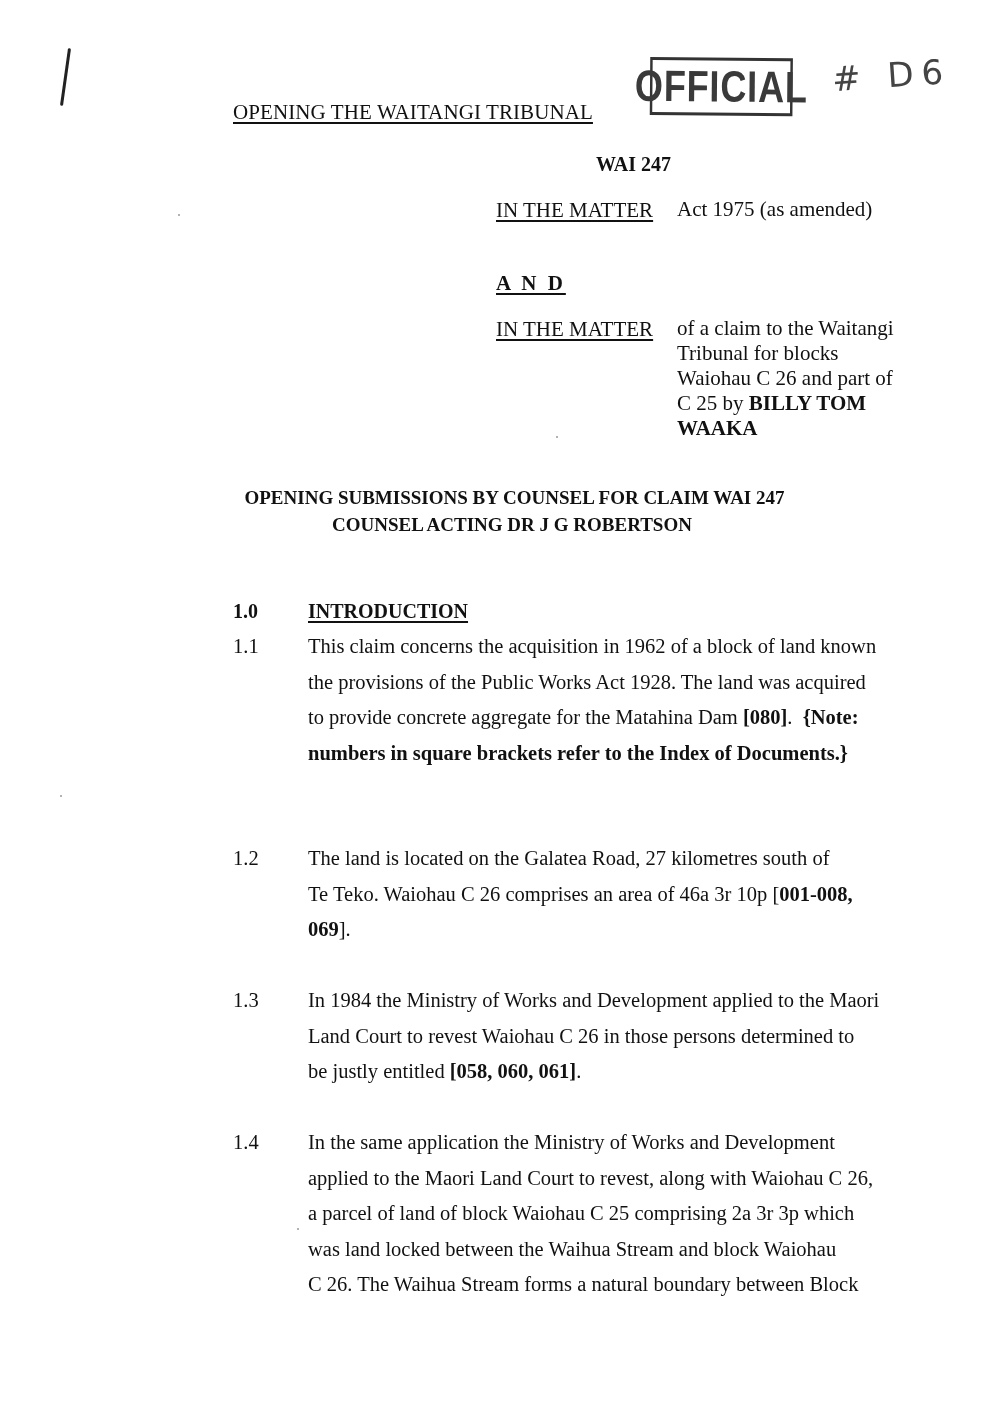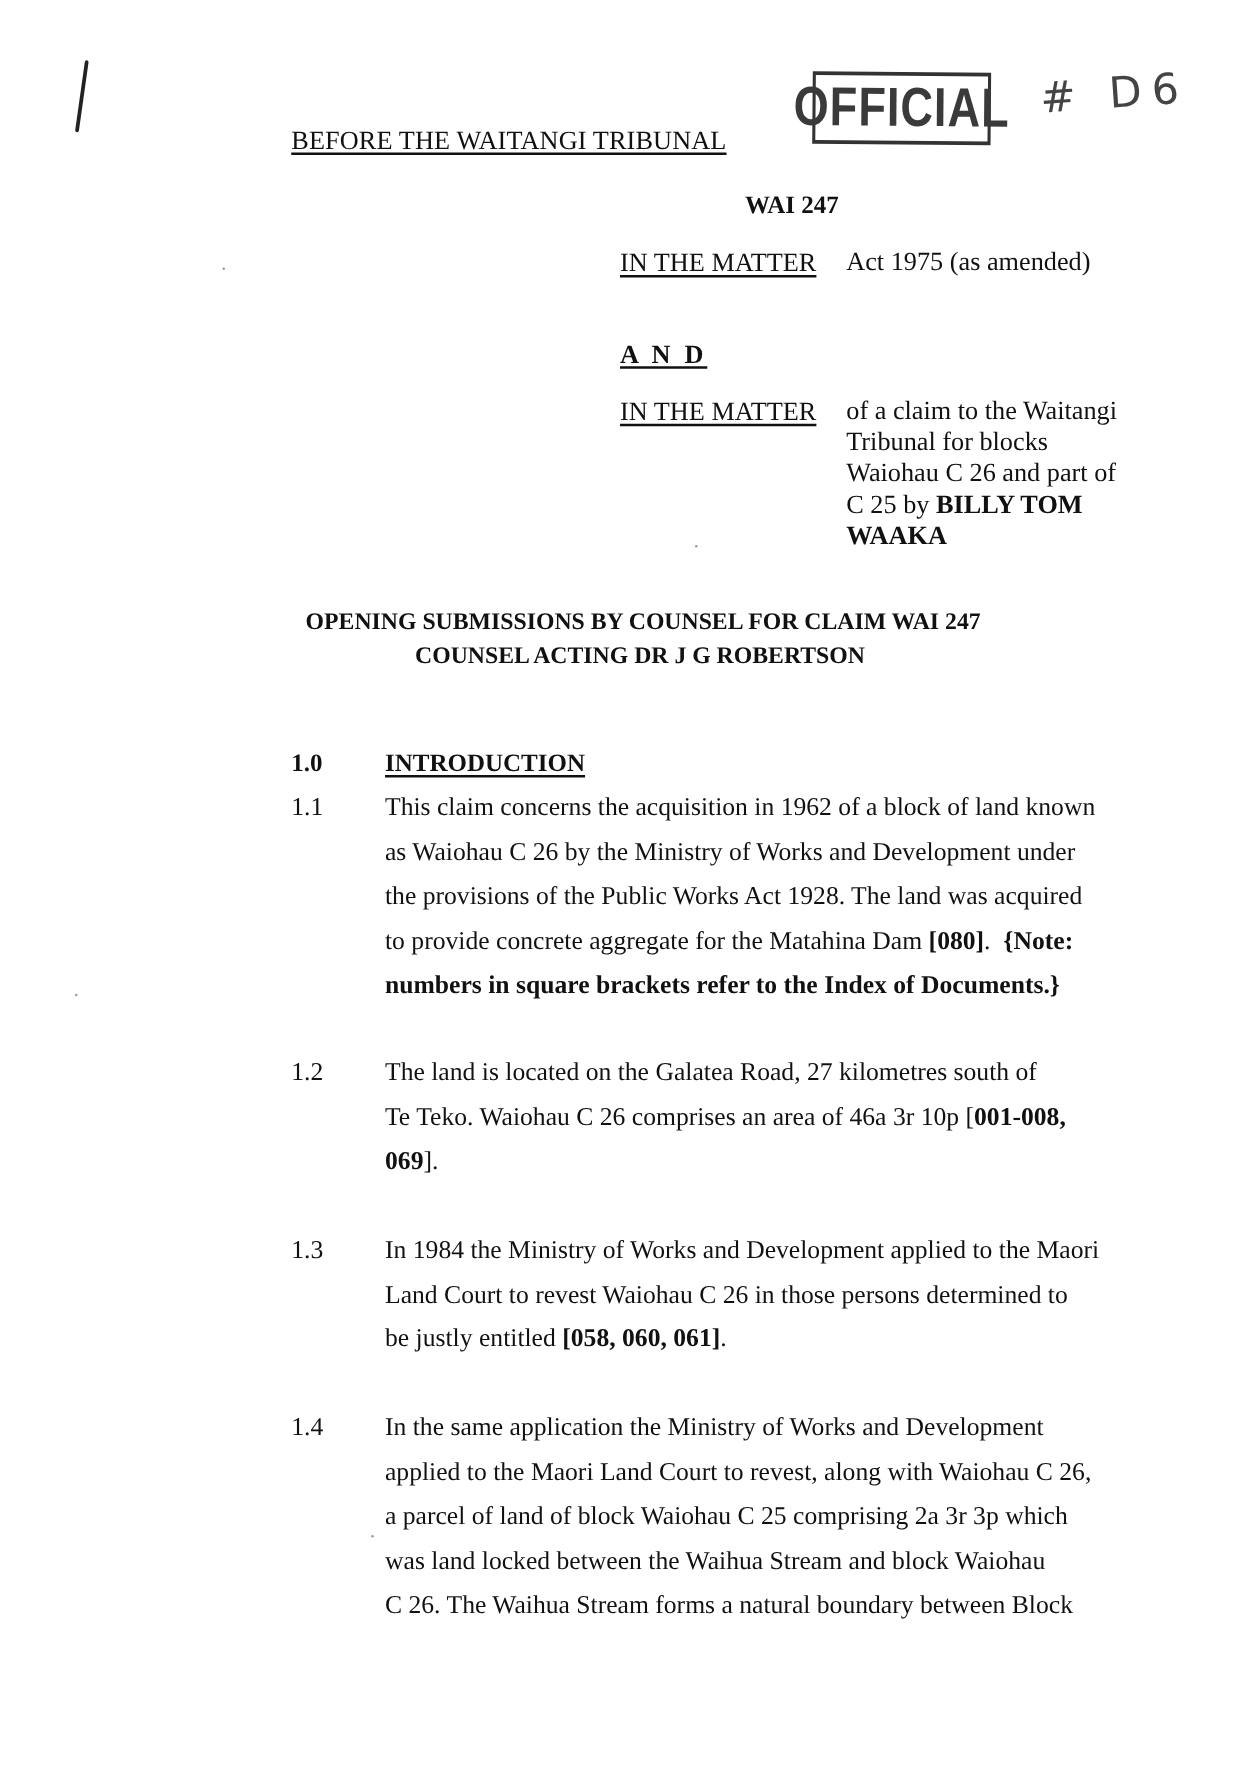--- a/index.html
+++ b/index.html
@@ -100,21 +100,21 @@
 
     .speck { position: absolute; width: 2px; height: 2px; background: #999; border-radius: 1px; }
   </style>
 </head>
 <body>
 
 <div class="page">
 
   <div class="hand-mark"></div>
 
-  <div class="before">BEFORE THE WAITANGI TRIBUNAL</div>
+  <div class="before">OPENING THE WAITANGI TRIBUNAL</div>
 
   <div class="stamp">OFFICIAL</div>
   <div class="handwritten-ref"># D6</div>
 
   <div class="wai">WAI 247</div>
 
   <div class="matter-label" style="top:198px;">IN THE MATTER</div>
   <div class="matter-text" style="top:197px;">
     <span style="display:block">Act 1975 (as amended)</span>
   </div>
@@ -134,21 +134,20 @@
     <span class="title-line l1">OPENING SUBMISSIONS BY COUNSEL FOR CLAIM WAI 247</span>
     <span class="title-line l2">COUNSEL ACTING DR J G ROBERTSON</span>
   </div>
 
   <div class="section-head"><span class="num">1.0</span><span>INTRODUCTION</span></div>
 
   <div class="para" style="top:629px;">
     <span class="pnum">1.1</span>
     <div class="ptext">
       <span class="line">This claim concerns the acquisition in 1962 of a block of land known</span>
-      <span class="line">as Waiohau C 26 by the Ministry of Works and Development under</span>
       <span class="line">the provisions of the Public Works Act 1928.  The land was acquired</span>
       <span class="line"><span>to provide concrete aggregate for the Matahina Dam </span><b>[080]</b><span style="white-space:pre">.  </span><b>{Note:</b></span>
       <span class="line"><b>numbers in square brackets refer to the Index of Documents.}</b></span>
     </div>
   </div>
 
   <div class="para" style="top:841px;">
     <span class="pnum">1.2</span>
     <div class="ptext">
       <span class="line">The land is located on the Galatea Road, 27 kilometres south of</span>

